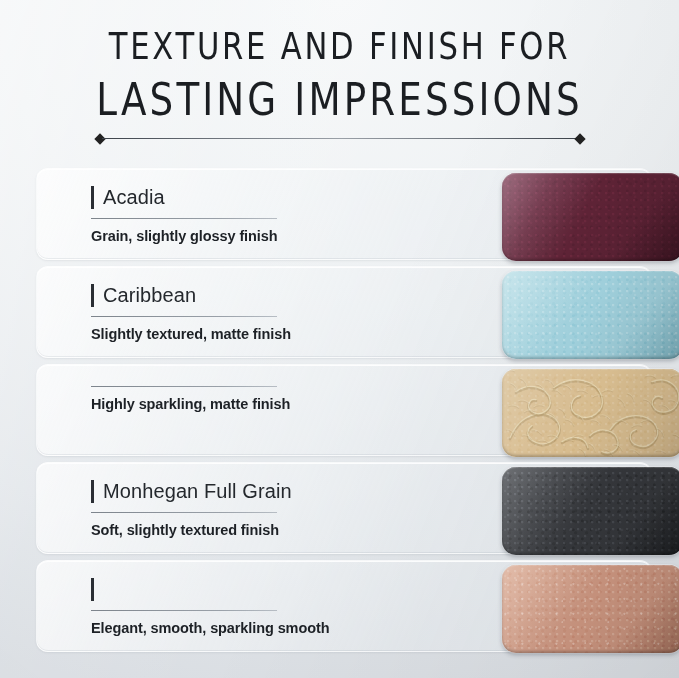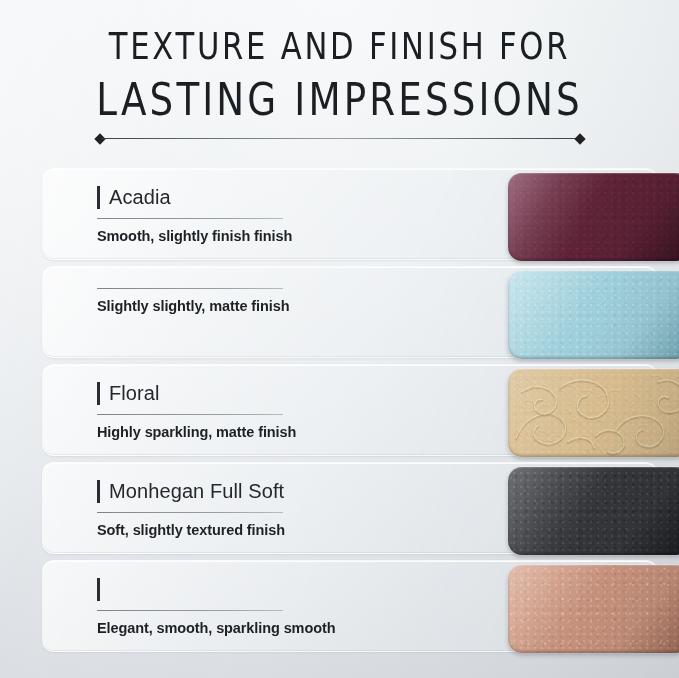--- a/index.html
+++ b/index.html
@@ -105,21 +105,20 @@
   #divider .dia.left  { left: 0; }
   #divider .dia.right { right: 0; }
 
   
   #rows {
     position: absolute;
     left: 0;
     top: 166px;
     width: 679px;
     z-index: 2;
-    padding-left: 6px;
   }
   .row {
     position: relative;
     height: 96px;
     margin-bottom: 2px;
   }
 
   .card {
     position: absolute;
     left: 36px;
@@ -271,53 +270,53 @@
 
   <div id="rows">
   <div class="row">
     <div class="card">
       <div class="text-block">
         <div class="title-wrap">
           <span class="accent-bar"></span>
           <span class="swatch-title">Acadia</span>
         </div>
         <div class="title-rule"></div>
-        <div class="swatch-desc">Smooth, slightly finish finish</div>
+        <div class="swatch-desc">Grain, slightly glossy finish</div>
       </div>
       <div class="swatch" title="Acadia">
         <div class="base" style="background: linear-gradient(128deg, rgb(116, 48, 74) 0%, rgb(94, 35, 54) 42%, rgb(94, 35, 54) 70%, rgb(63, 21, 35) 100%);"></div>
         <div class="grain" style="opacity: 0.24;"></div>
         <div class="sheen" style="background: linear-gradient(118deg, rgba(255, 255, 255, 0.3) 0%, rgba(255, 255, 255, 0.1) 24%, rgba(255, 255, 255, 0) 46%, rgba(0, 0, 0, 0.1) 82%, rgba(0, 0, 0, 0.18) 100%);"></div>
         <div class="edge"></div>
       </div>
     </div>
   </div>
 
   <div class="row">
     <div class="card">
       <div class="text-block">
+        <div class="title-wrap">
+          <span class="accent-bar"></span>
+          <span class="swatch-title">Caribbean</span>
+        </div>
         <div class="title-rule"></div>
-        <div class="swatch-desc">Slightly slightly, matte finish</div>
+        <div class="swatch-desc">Slightly textured, matte finish</div>
       </div>
       <div class="swatch" title="Caribbean">
         <div class="base" style="background: linear-gradient(128deg, rgb(188, 224, 232) 0%, rgb(159, 207, 219) 42%, rgb(159, 207, 219) 70%, rgb(127, 182, 196) 100%);"></div>
         <div class="grain"></div>
         <div class="sheen"></div>
         <div class="edge"></div>
       </div>
     </div>
   </div>
 
   <div class="row">
     <div class="card">
       <div class="text-block">
-        <div class="title-wrap">
-          <span class="accent-bar"></span>
-          <span class="swatch-title">Floral</span>
-        </div>
         <div class="title-rule"></div>
         <div class="swatch-desc">Highly sparkling, matte finish</div>
       </div>
       <div class="swatch" title="Floral">
         <div class="base" style="background: linear-gradient(128deg, rgb(234, 220, 184) 0%, rgb(215, 188, 144) 42%, rgb(215, 188, 144) 70%, rgb(169, 143, 99) 100%);"></div>
         <div class="floral">
               <svg viewBox="0 0 181 88" preserveAspectRatio="none">
                 <defs>
                   <filter id="emb">
                     <feGaussianBlur stdDeviation="0.7"></feGaussianBlur>
@@ -437,21 +436,21 @@
         <div class="edge"></div>
       </div>
     </div>
   </div>
 
   <div class="row">
     <div class="card">
       <div class="text-block">
         <div class="title-wrap">
           <span class="accent-bar"></span>
-          <span class="swatch-title">Monhegan Full Soft</span>
+          <span class="swatch-title">Monhegan Full Grain</span>
         </div>
         <div class="title-rule"></div>
         <div class="swatch-desc">Soft, slightly textured finish</div>
       </div>
       <div class="swatch" title="Monhegan Full Grain">
         <div class="base" style="background: linear-gradient(128deg, rgb(75, 78, 83) 0%, rgb(52, 54, 58) 42%, rgb(52, 54, 58) 70%, rgb(28, 30, 33) 100%);"></div>
         <div class="grain" style="opacity: 0.55;"></div>
         <div class="sheen"></div>
         <div class="edge"></div>
       </div>

